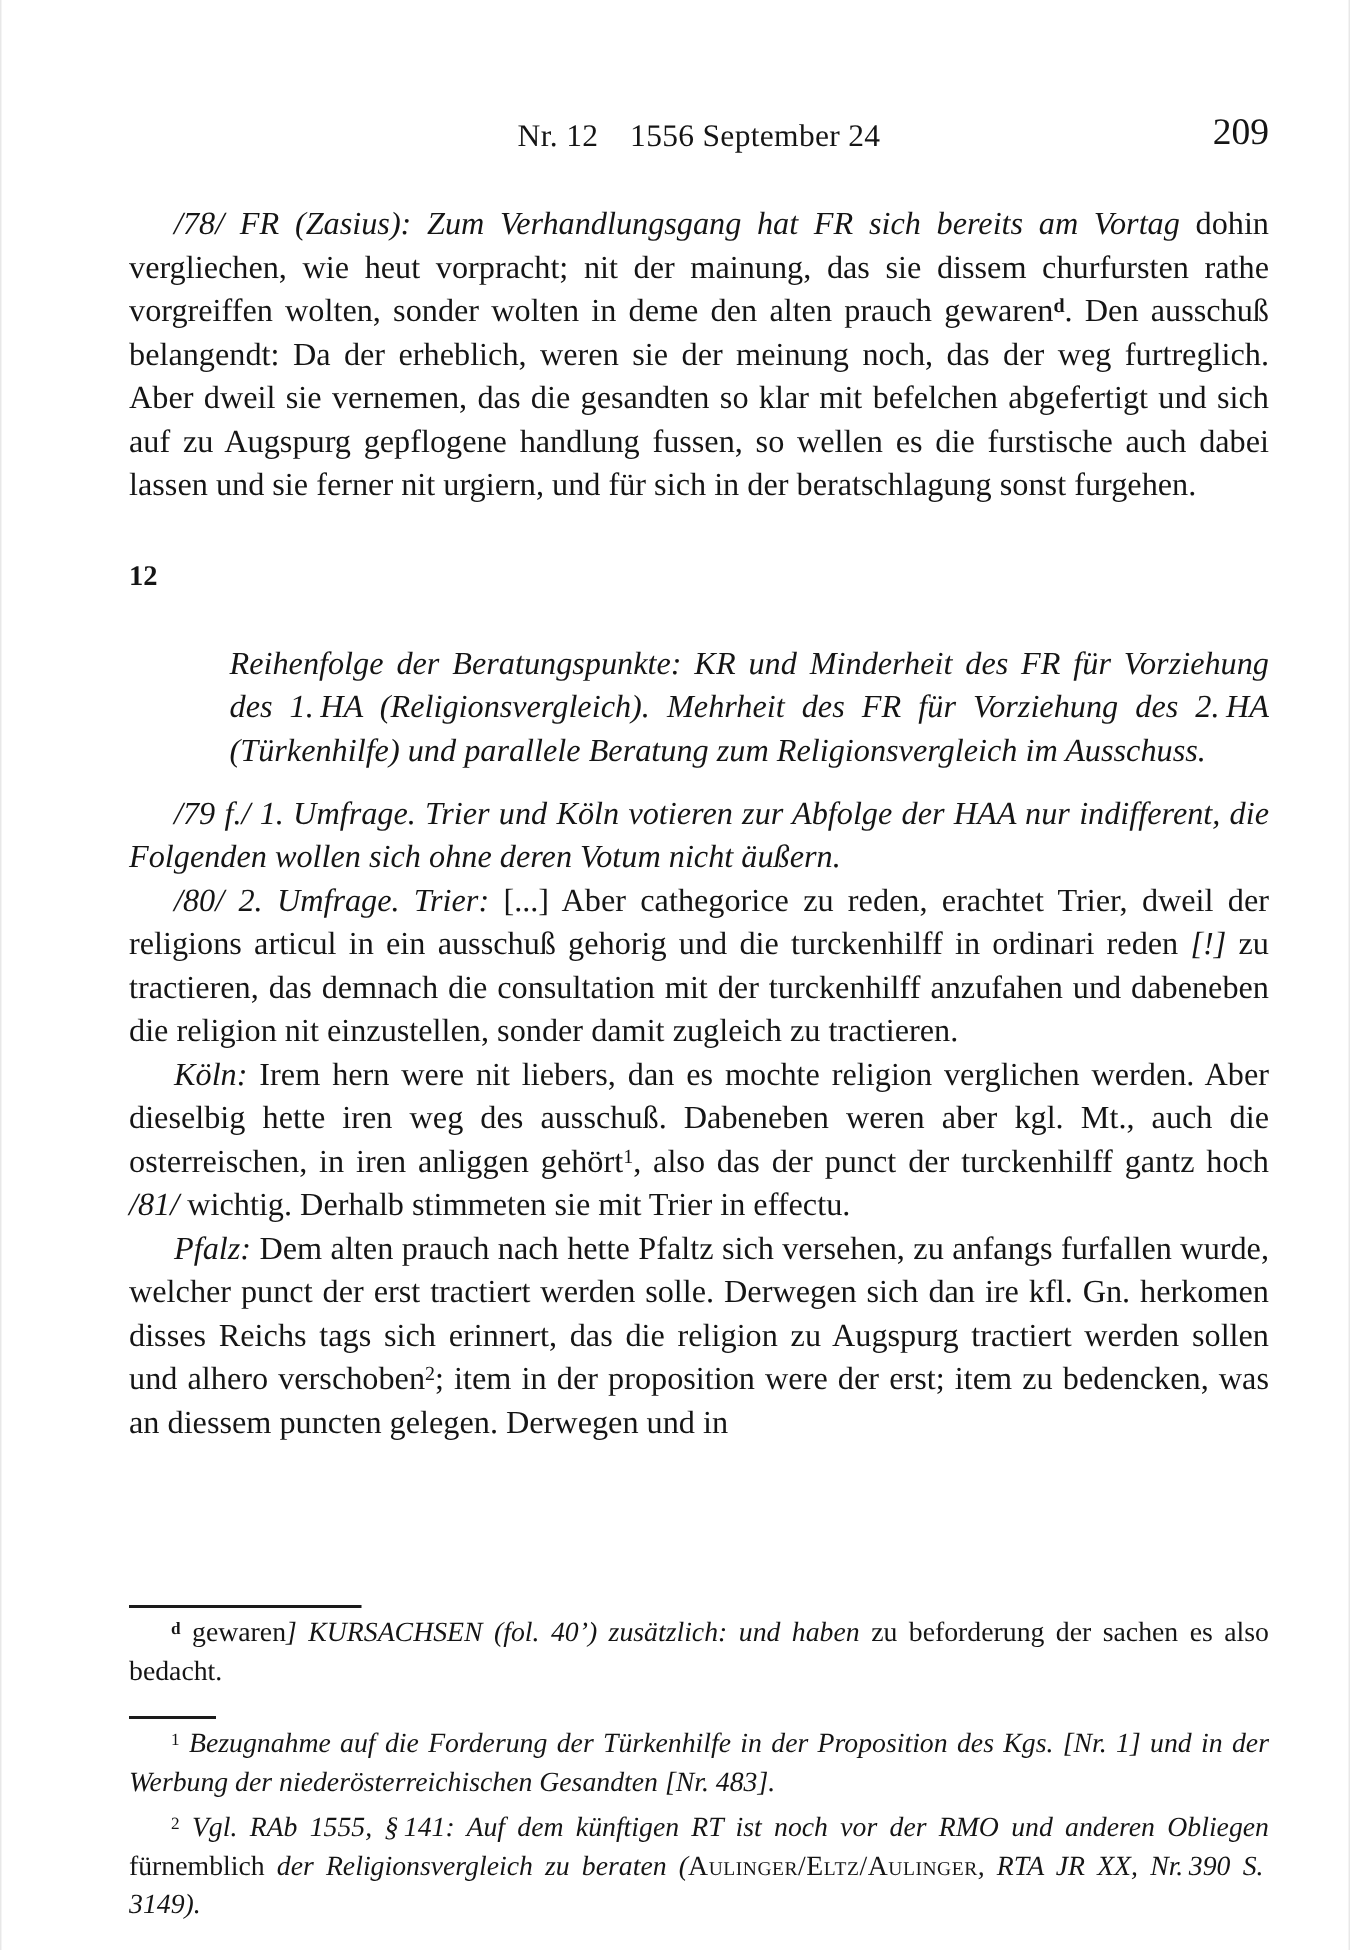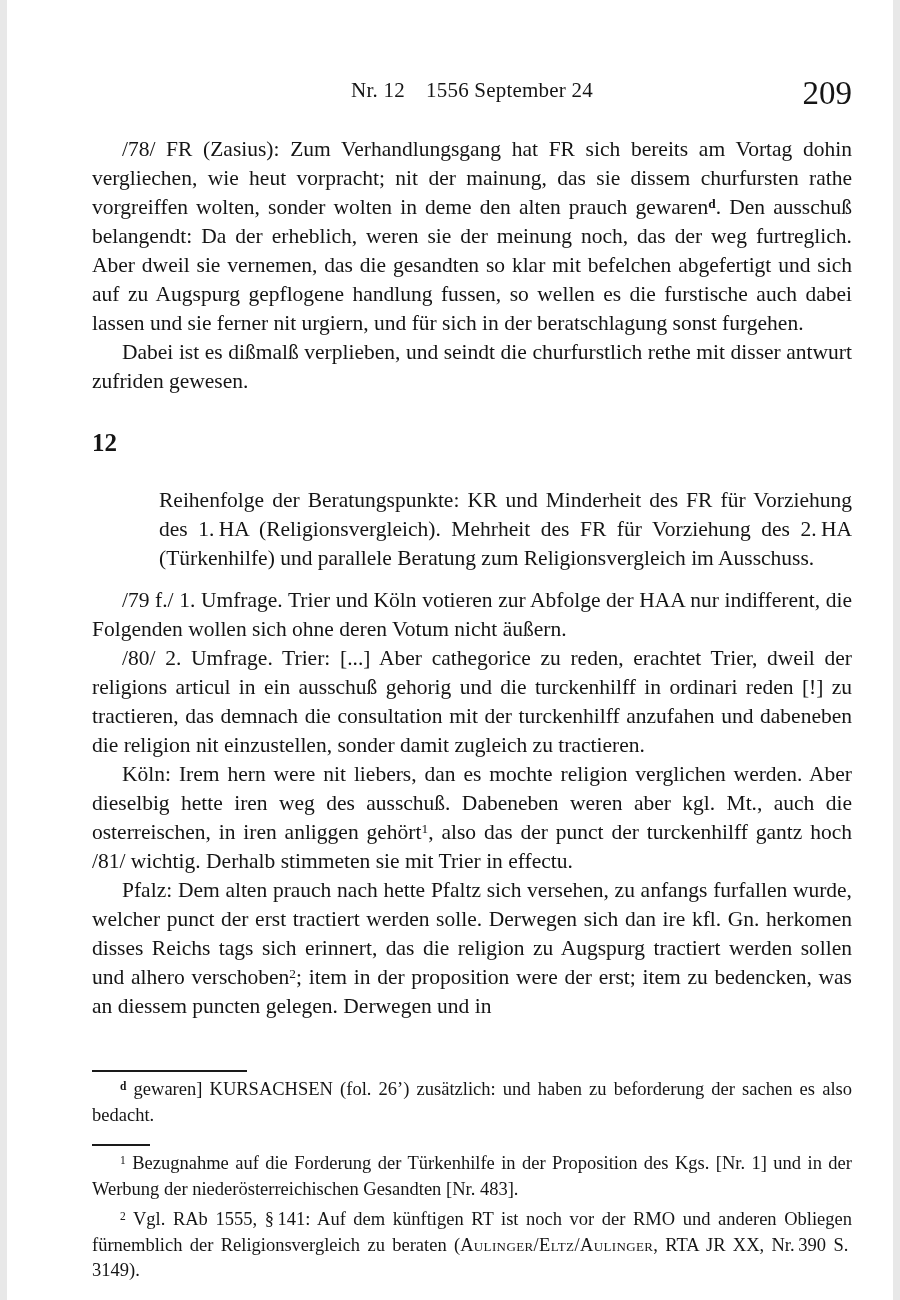--- a/index.html
+++ b/index.html
@@ -1,63 +1,62 @@
 <!DOCTYPE html>
 <html><head>
 <meta charset="utf-8">
 <style>
   html,body{margin:0;padding:0;background:#e8e8e8;}
   .page{
     width:886px;height:1300px;position:relative;background:#ffffff;
     color:#151515;font-family:"Liberation Serif", serif;
-    margin:0 auto;overflow:hidden;
+    margin:0 auto;overflow:hidden;padding-left:12px;
   }
   .content{position:absolute;left:85px;top:78px;width:760px;}
   .page-header{position:relative;height:26px;font-size:21px;text-align:center;}
   .header-center{letter-spacing:0.01em;}
-  .page-number{position:absolute;right:0;top:-3px;font-size:33px;}
+  .page-number{position:absolute;right:0;top:-3px;font-size:25px;}
   .body-text{margin-top:31px;font-size:21.5px;line-height:29px;text-align:justify;}
   .para{margin:0;padding:0;}
   .indent{text-indent:30px;}
-  .entry-heading{margin-top:32px;margin-bottom:29px;font-weight:bold;font-size:25px;display:flex;text-align:left;}
+  .entry-heading{margin-top:32px;margin-bottom:29px;font-weight:bold;font-size:19px;display:flex;text-align:left;}
   .heading-number{width:65px;flex:0 0 65px;}
   .summary{margin-left:67px;margin-bottom:13px;}
   .footnotes{position:absolute;left:85px;width:760px;top:1070px;font-size:18.5px;line-height:25.5px;text-align:justify;}
   .rule{border-top:2px solid #1a1a1a;height:0;margin:0;}
   .rule-long{width:155px;}
   .rule-short{width:58px;margin-top:16px;}
   .fn{margin:5px 0 0 0;text-indent:28px;}
-  .run-i{}
+  .run-i{font-style:italic;}
   .run-r{font-style:normal;margin-top:27px;}
   .run-sc{font-variant:small-caps;letter-spacing:0.02em;}
   .run-sup,.run-supb{font-size:0.62em;position:relative;top:-0.45em;line-height:0;}
   .run-supb{font-weight:bold;}
 </style>
 </head>
 <body>
 
 <div class="page">
   <div class="content">
     <div class="page-header">
       <span class="header-center">Nr. 12 1556 September 24</span>
       <span class="page-number">209</span>
     </div>
     <div class="body-text">
         <p class="para indent"><span class="run-i">/78/ FR (Zasius): Zum Verhandlungsgang hat FR sich bereits am Vortag </span><span class="run-r">dohin vergliechen, wie heut vorpracht; nit der mainung, das sie dissem churfursten rathe vorgreiffen wolten, sonder wolten in deme den alten prauch gewaren</span><span class="run-supb">d</span><span class="run-r">. Den ausschuß belangendt: Da der erheblich, weren sie der meinung noch, das der weg furtreglich. Aber dweil sie vernemen, das die gesandten so klar mit befelchen abgefertigt und sich auf zu Augspurg gepflogene handlung fussen, so wellen es die furstische auch dabei lassen und sie ferner nit urgiern, und für sich in der beratschlagung sonst furgehen.</span></p>
-        <p class="para indent"><span class="run-r">Dabei ist es dißmalß verplieben, und seindt die churfurstlich rethe mit disser antwurt zufriden gewesen.</span></p>
         <div class="entry-heading">
           <span class="heading-number">12</span>
         </div>
         <p class="para summary"><span class="run-i">Reihenfolge der Beratungspunkte: KR und Minderheit des FR für Vorziehung des 1. HA (Religionsvergleich). Mehrheit des FR für Vorziehung des 2. HA (Türkenhilfe) und parallele Beratung zum Religionsvergleich im Ausschuss.</span></p>
         <p class="para indent"><span class="run-i">/79 f./ 1. Umfrage. Trier und Köln votieren zur Abfolge der HAA nur indifferent, die Folgenden wollen sich ohne deren Votum nicht äußern.</span></p>
         <p class="para indent"><span class="run-i">/80/ 2. Umfrage. Trier: </span><span class="run-r">[...] Aber cathegorice zu reden, erachtet Trier, dweil der religions articul in ein ausschuß gehorig und die turckenhilff in ordinari reden </span><span class="run-i">[!] </span><span class="run-r">zu tractieren, das demnach die consultation mit der turckenhilff anzufahen und dabeneben die religion nit einzustellen, sonder damit zugleich zu tractieren.</span></p>
         <p class="para indent"><span class="run-i">Köln: </span><span class="run-r">Irem hern were nit liebers, dan es mochte religion verglichen werden. Aber dieselbig hette iren weg des ausschuß. Dabeneben weren aber kgl. Mt., auch die osterreischen, in iren anliggen gehört</span><span class="run-sup">1</span><span class="run-r">, also das der punct der turckenhilff gantz hoch </span><span class="run-i">/81/ </span><span class="run-r">wichtig. Derhalb stimmeten sie mit Trier in effectu.</span></p>
         <p class="para indent"><span class="run-i">Pfalz: </span><span class="run-r">Dem alten prauch nach hette Pfaltz sich versehen, zu anfangs furfallen wurde, welcher punct der erst tractiert werden solle. Derwegen sich dan ire kfl. Gn. herkomen disses Reichs tags sich erinnert, das die religion zu Augspurg tractiert werden sollen und alhero verschoben</span><span class="run-sup">2</span><span class="run-r">; item in der proposition were der erst; item zu bedencken, was an diessem puncten gelegen. Derwegen und in</span></p>
       </div>
   </div>
   <div class="footnotes">
       <div class="rule rule-long"></div>
-      <p class="fn"><span class="run-supb">d</span><span class="run-r"> gewaren</span><span class="run-i">] KURSACHSEN (fol. 26’) zusätzlich: und haben </span><span class="run-r">zu beforderung der sachen es also bedacht.</span></p>
+      <p class="fn"><span class="run-supb">d</span><span class="run-r"> gewaren</span><span class="run-i">] KURSACHSEN (fol. 40’) zusätzlich: und haben </span><span class="run-r">zu beforderung der sachen es also bedacht.</span></p>
       <div class="rule rule-short"></div>
       <p class="fn"><span class="run-sup">1</span><span class="run-i"> Bezugnahme auf die Forderung der Türkenhilfe in der Proposition des Kgs. [Nr. 1] und in der Werbung der niederösterreichischen Gesandten [Nr. 483].</span></p>
       <p class="fn"><span class="run-sup">2</span><span class="run-i"> Vgl. RAb 1555, § 141: Auf dem künftigen RT ist noch vor der RMO und anderen Obliegen </span><span class="run-r">fürnemblich </span><span class="run-i">der Religionsvergleich zu beraten (</span><span class="run-sc">Aulinger/Eltz/Aulinger</span><span class="run-i">, RTA JR XX, Nr. 390 S. 3149).</span></p>
     </div>
 </div>
 
 </body></html>

